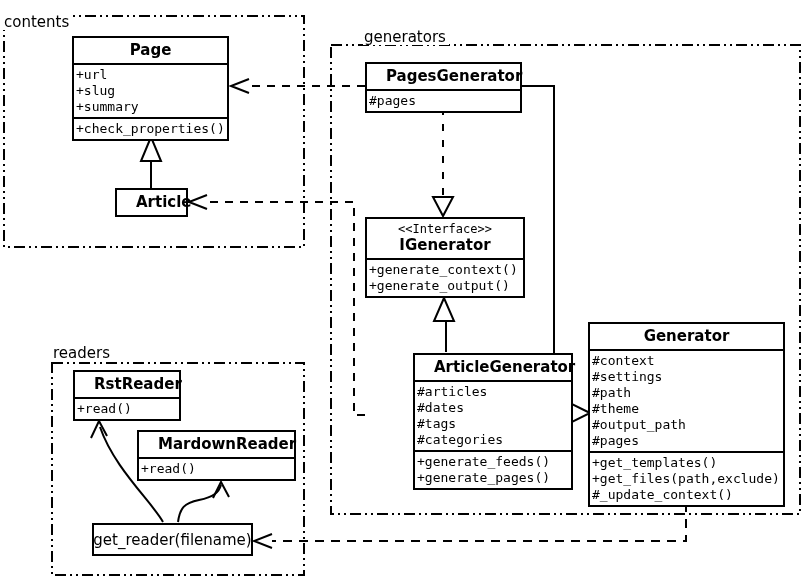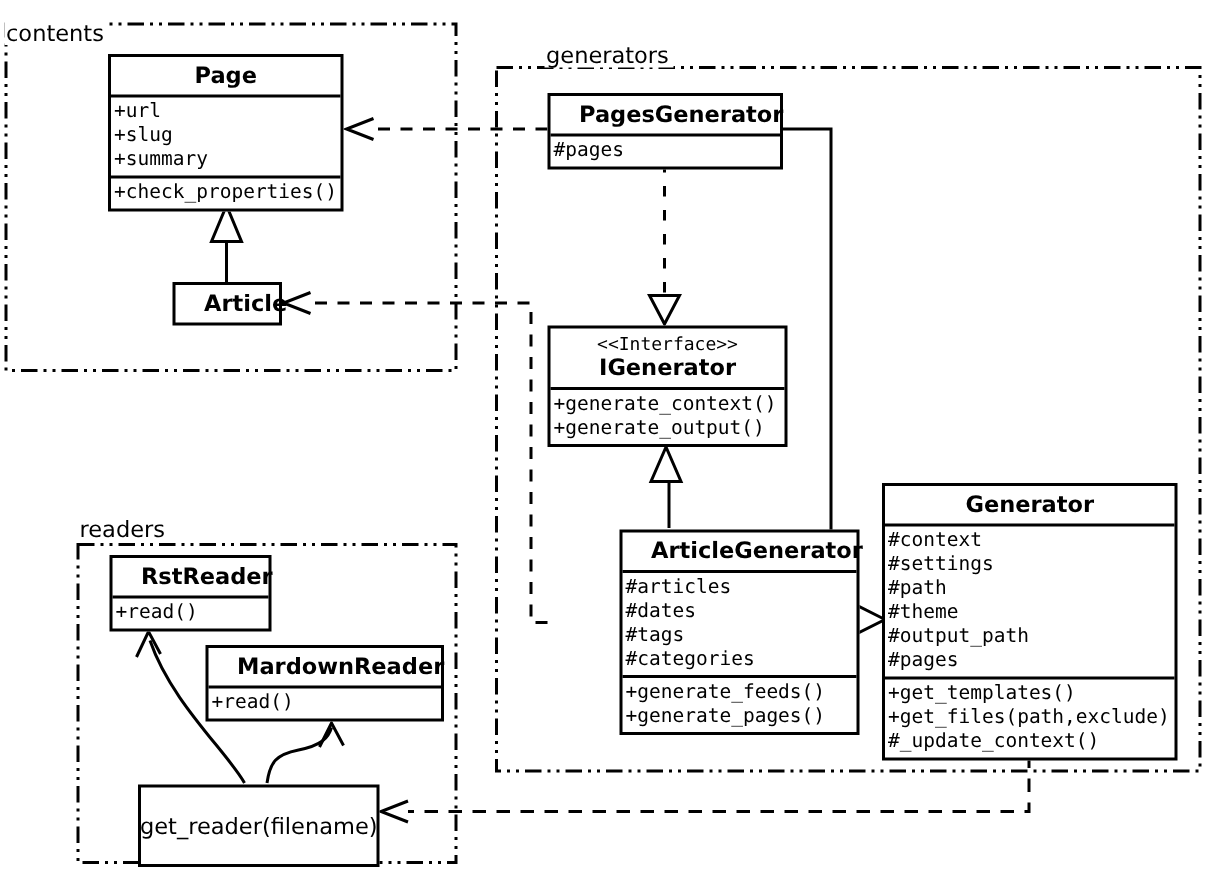--- a/index.html
+++ b/index.html
@@ -20,21 +20,21 @@
 
   
   #cls-page{left:72px;top:36px;width:157px;}
   #cls-article{left:115px;top:188px;width:73px;height:29px;}
   #cls-pagesgen{left:365px;top:62px;width:157px;}
   #cls-igen{left:365px;top:217px;width:160px;}
   #cls-articlegen{left:365px;top:353px;width:160px;margin-left:48px;}
   #cls-generator{left:588px;top:322px;width:197px;}
   #cls-rst{left:73px;top:370px;width:108px;}
   #cls-md{left:137px;top:430px;width:159px;}
-  #box-getreader{left:92px;top:523px;width:161px;height:55px;}
+  #box-getreader{left:92px;top:523px;width:161px;height:33px;}
 
   #lbl-contents{left:3px;top:14px;}
   #lbl-generators{left:330px;top:29px;margin-left:33px;}
   #lbl-readers{left:52px;top:345px;}
 </style>
 </head>
 <body>
 
 <div id="canvas">
 

